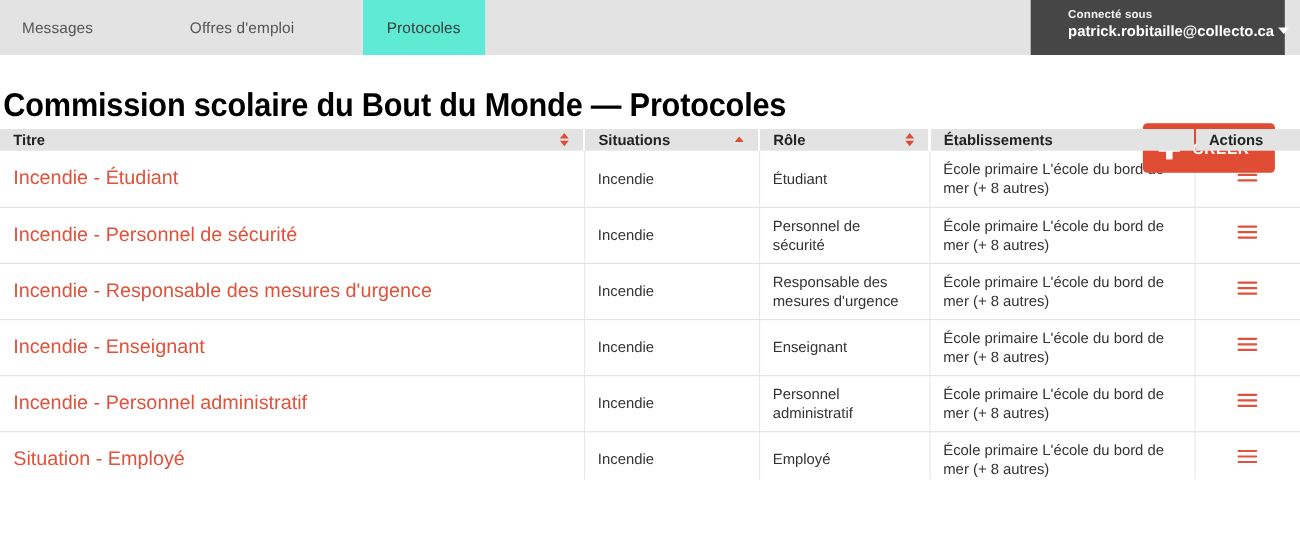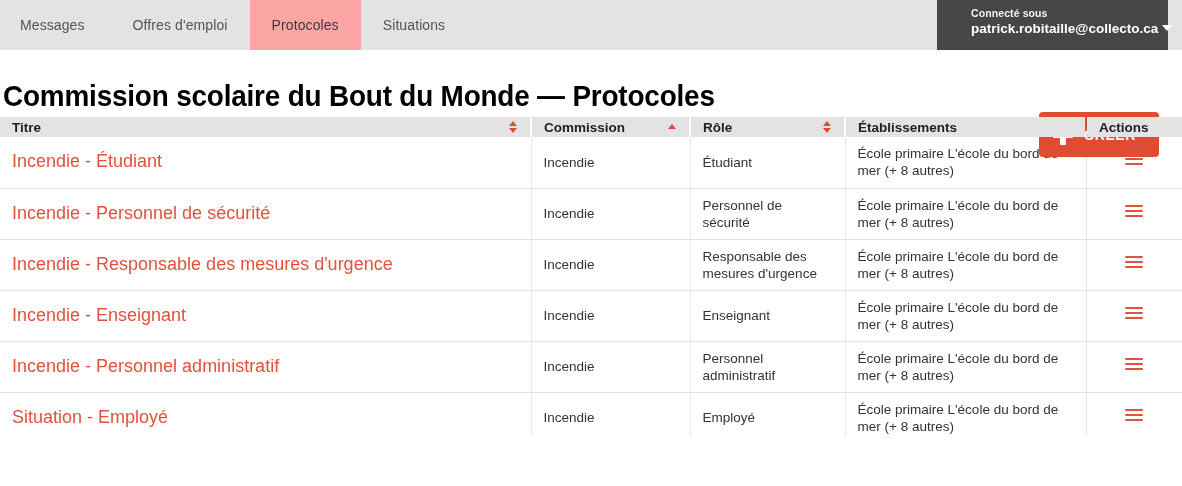--- a/index.html
+++ b/index.html
@@ -21,34 +21,35 @@
     position: relative;
     height: 50px;
     background: #e3e3e3;
     display: flex;
     align-items: stretch;
   }
   .nav-tabs {
     display: flex;
     align-items: stretch;
     height: 50px;
+    gap: 40px;
   }
   .nav-tab {
     display: flex;
     align-items: center;
     padding: 0 22px;
     font-size: 14px;
     color: #555555;
     cursor: pointer;
     white-space: nowrap;
     letter-spacing: 0.1px;
   }
   .nav-tab:first-child { padding-left: 20px; padding-right: 26px; }
   .nav-tab.active {
-    background: #fca5a5;
+    background: #5eead4;
     color: #3b3b3b;
   }
   .user-panel {
     position: absolute;
     left: 937px;
     top: 0;
     width: 231px;
     height: 50px;
     background: #464646;
     box-sizing: border-box;
@@ -247,23 +248,20 @@
   <div class="nav-tabs">
     <div class="nav-tab">
       <span>Messages</span>
     </div>
     <div class="nav-tab">
       <span>Offres d'emploi</span>
     </div>
     <div class="nav-tab active">
       <span>Protocoles</span>
     </div>
-    <div class="nav-tab">
-      <span>Situations</span>
-    </div>
   </div>
 
   <div class="user-panel">
     <div class="u-label">Connecté sous</div>
     <div class="u-email"><span>patrick.robitaille@collecto.ca</span><span class="caret-down"></span></div>
   </div>
 </div>
 
 <div class="page-header">
   <h1 class="page-title">Commission scolaire du Bout du Monde — Protocoles</h1>
@@ -288,21 +286,21 @@
         <div class="th-inner">
           <span>Titre</span>
           <span class="sort-icon">
                 <i class="tri-up"></i>
                 <i class="tri-down"></i>
               </span>
         </div>
       </th>
       <th>
         <div class="th-inner">
-          <span>Commission</span>
+          <span>Situations</span>
           <span class="sort-icon asc">
                 <i class="tri-up"></i>
               </span>
         </div>
       </th>
       <th>
         <div class="th-inner">
           <span>Rôle</span>
           <span class="sort-icon">
                 <i class="tri-up"></i>

